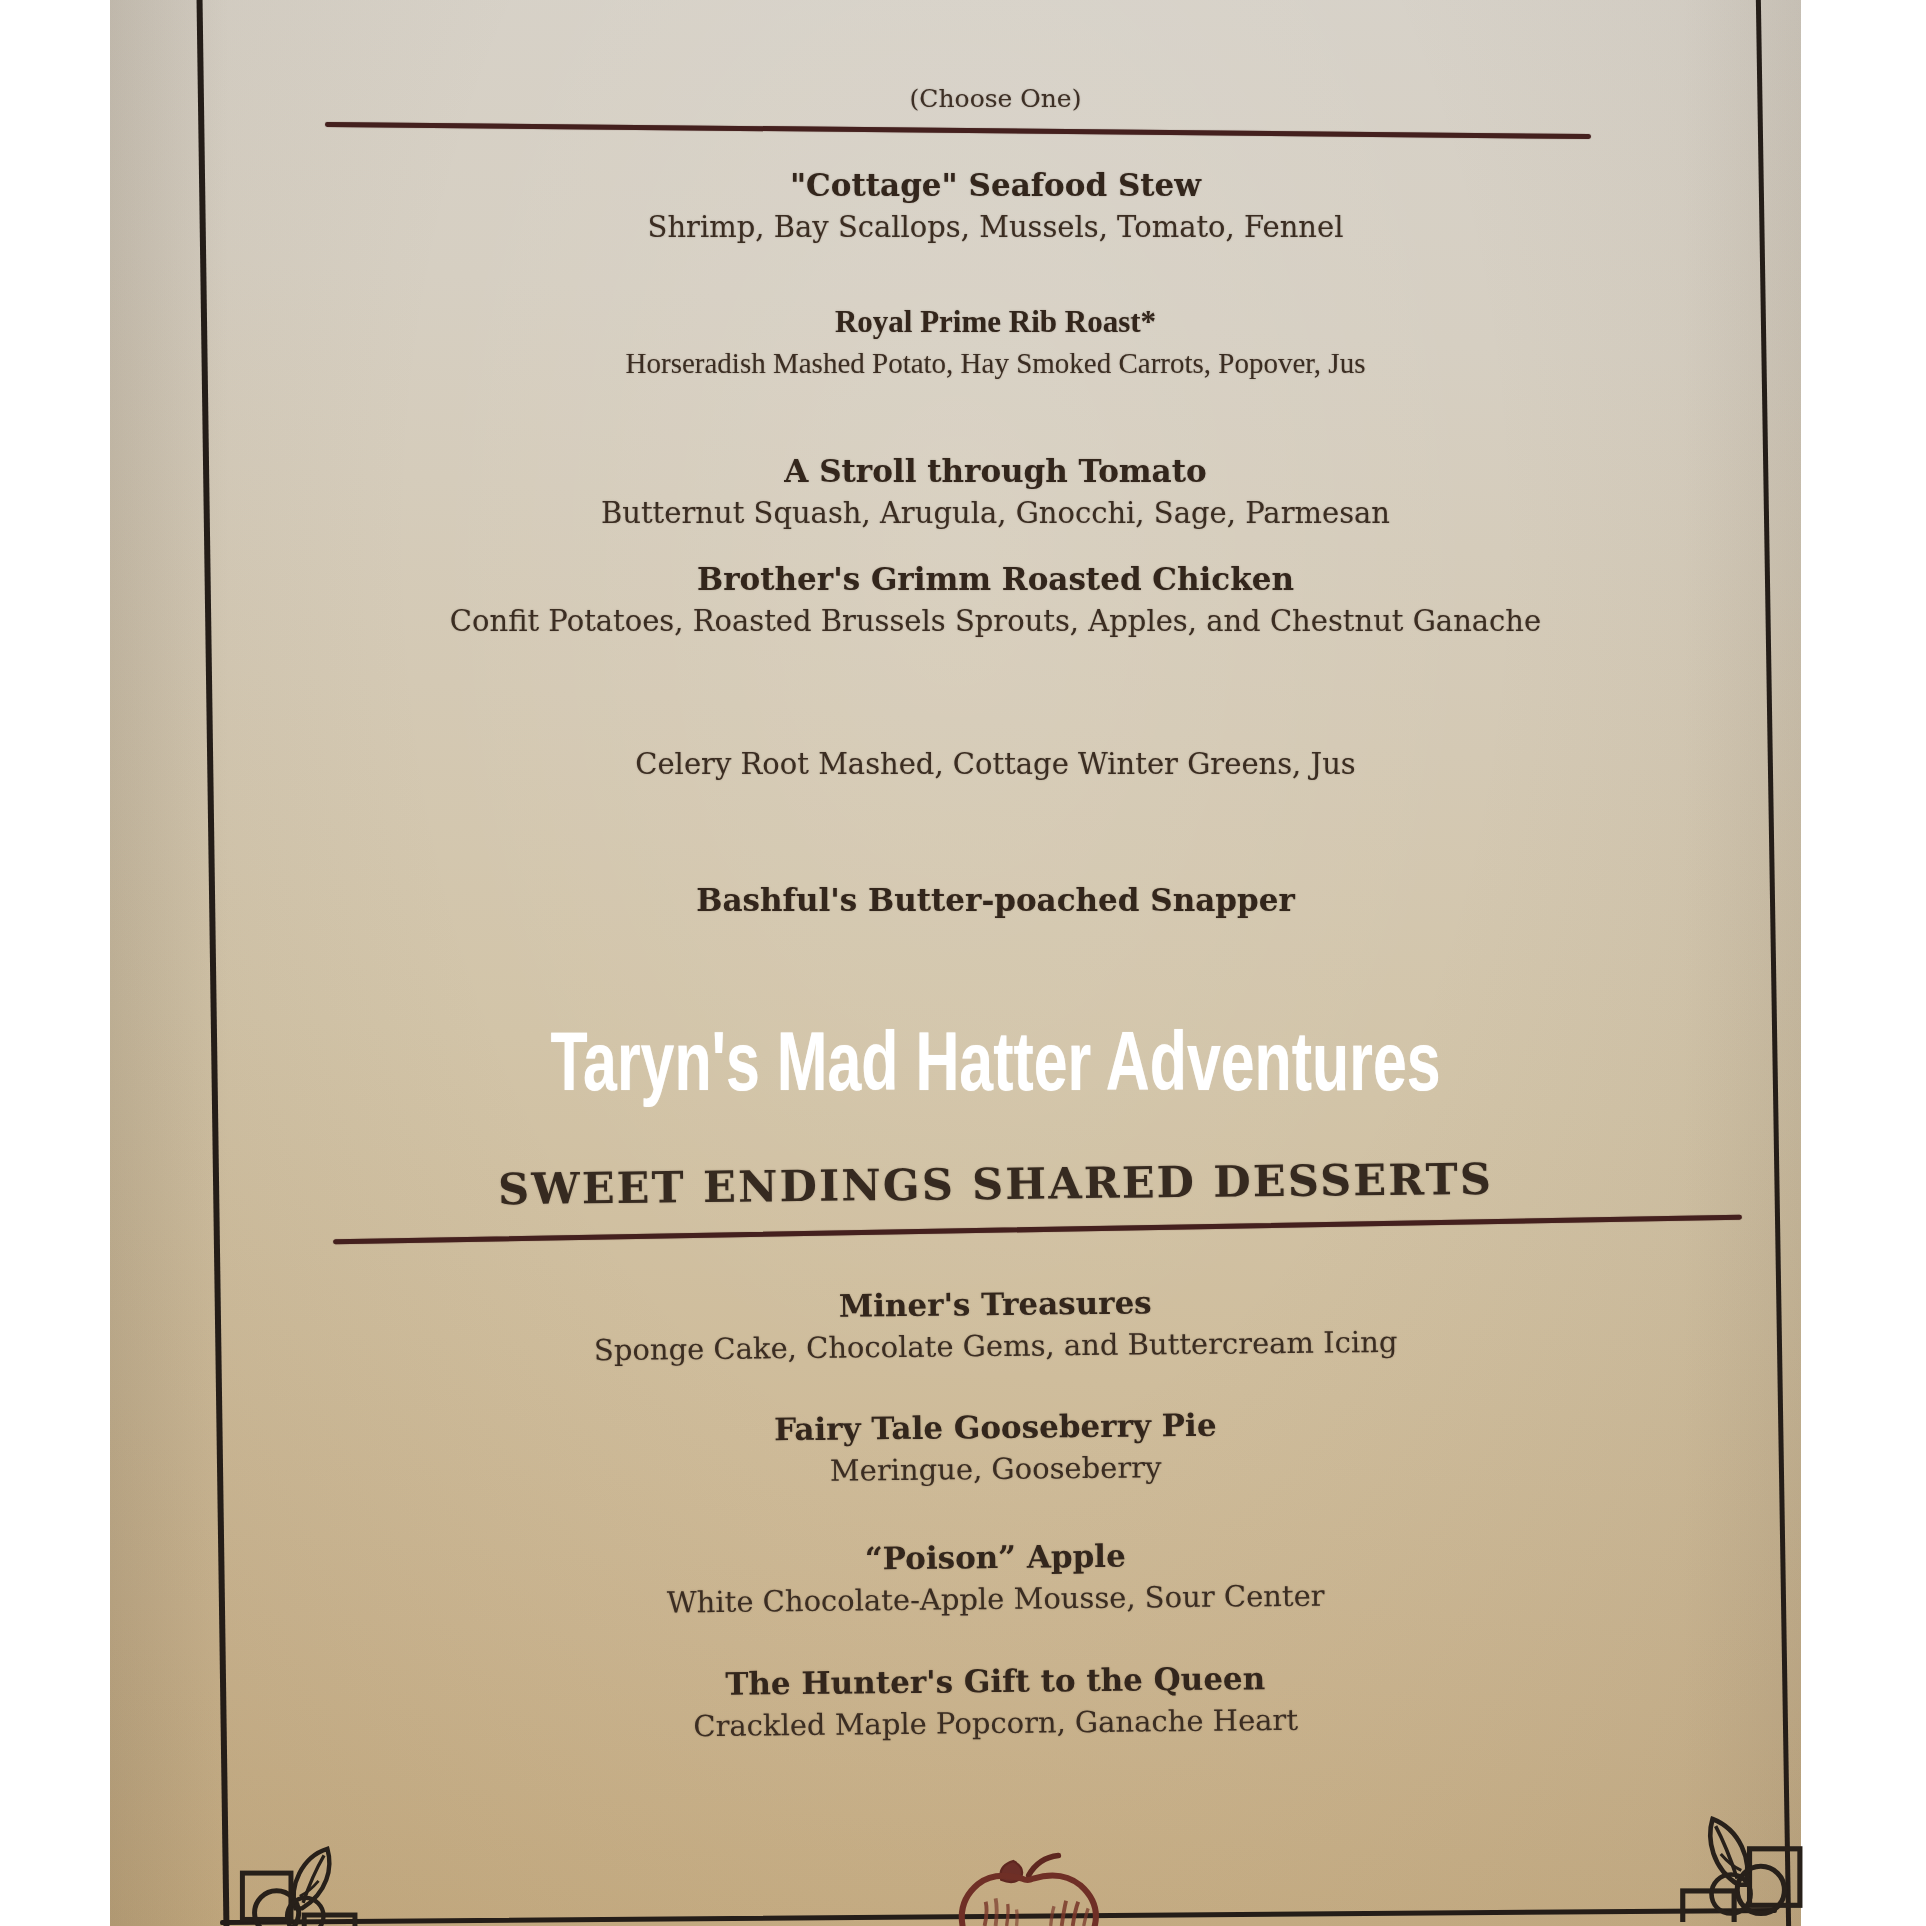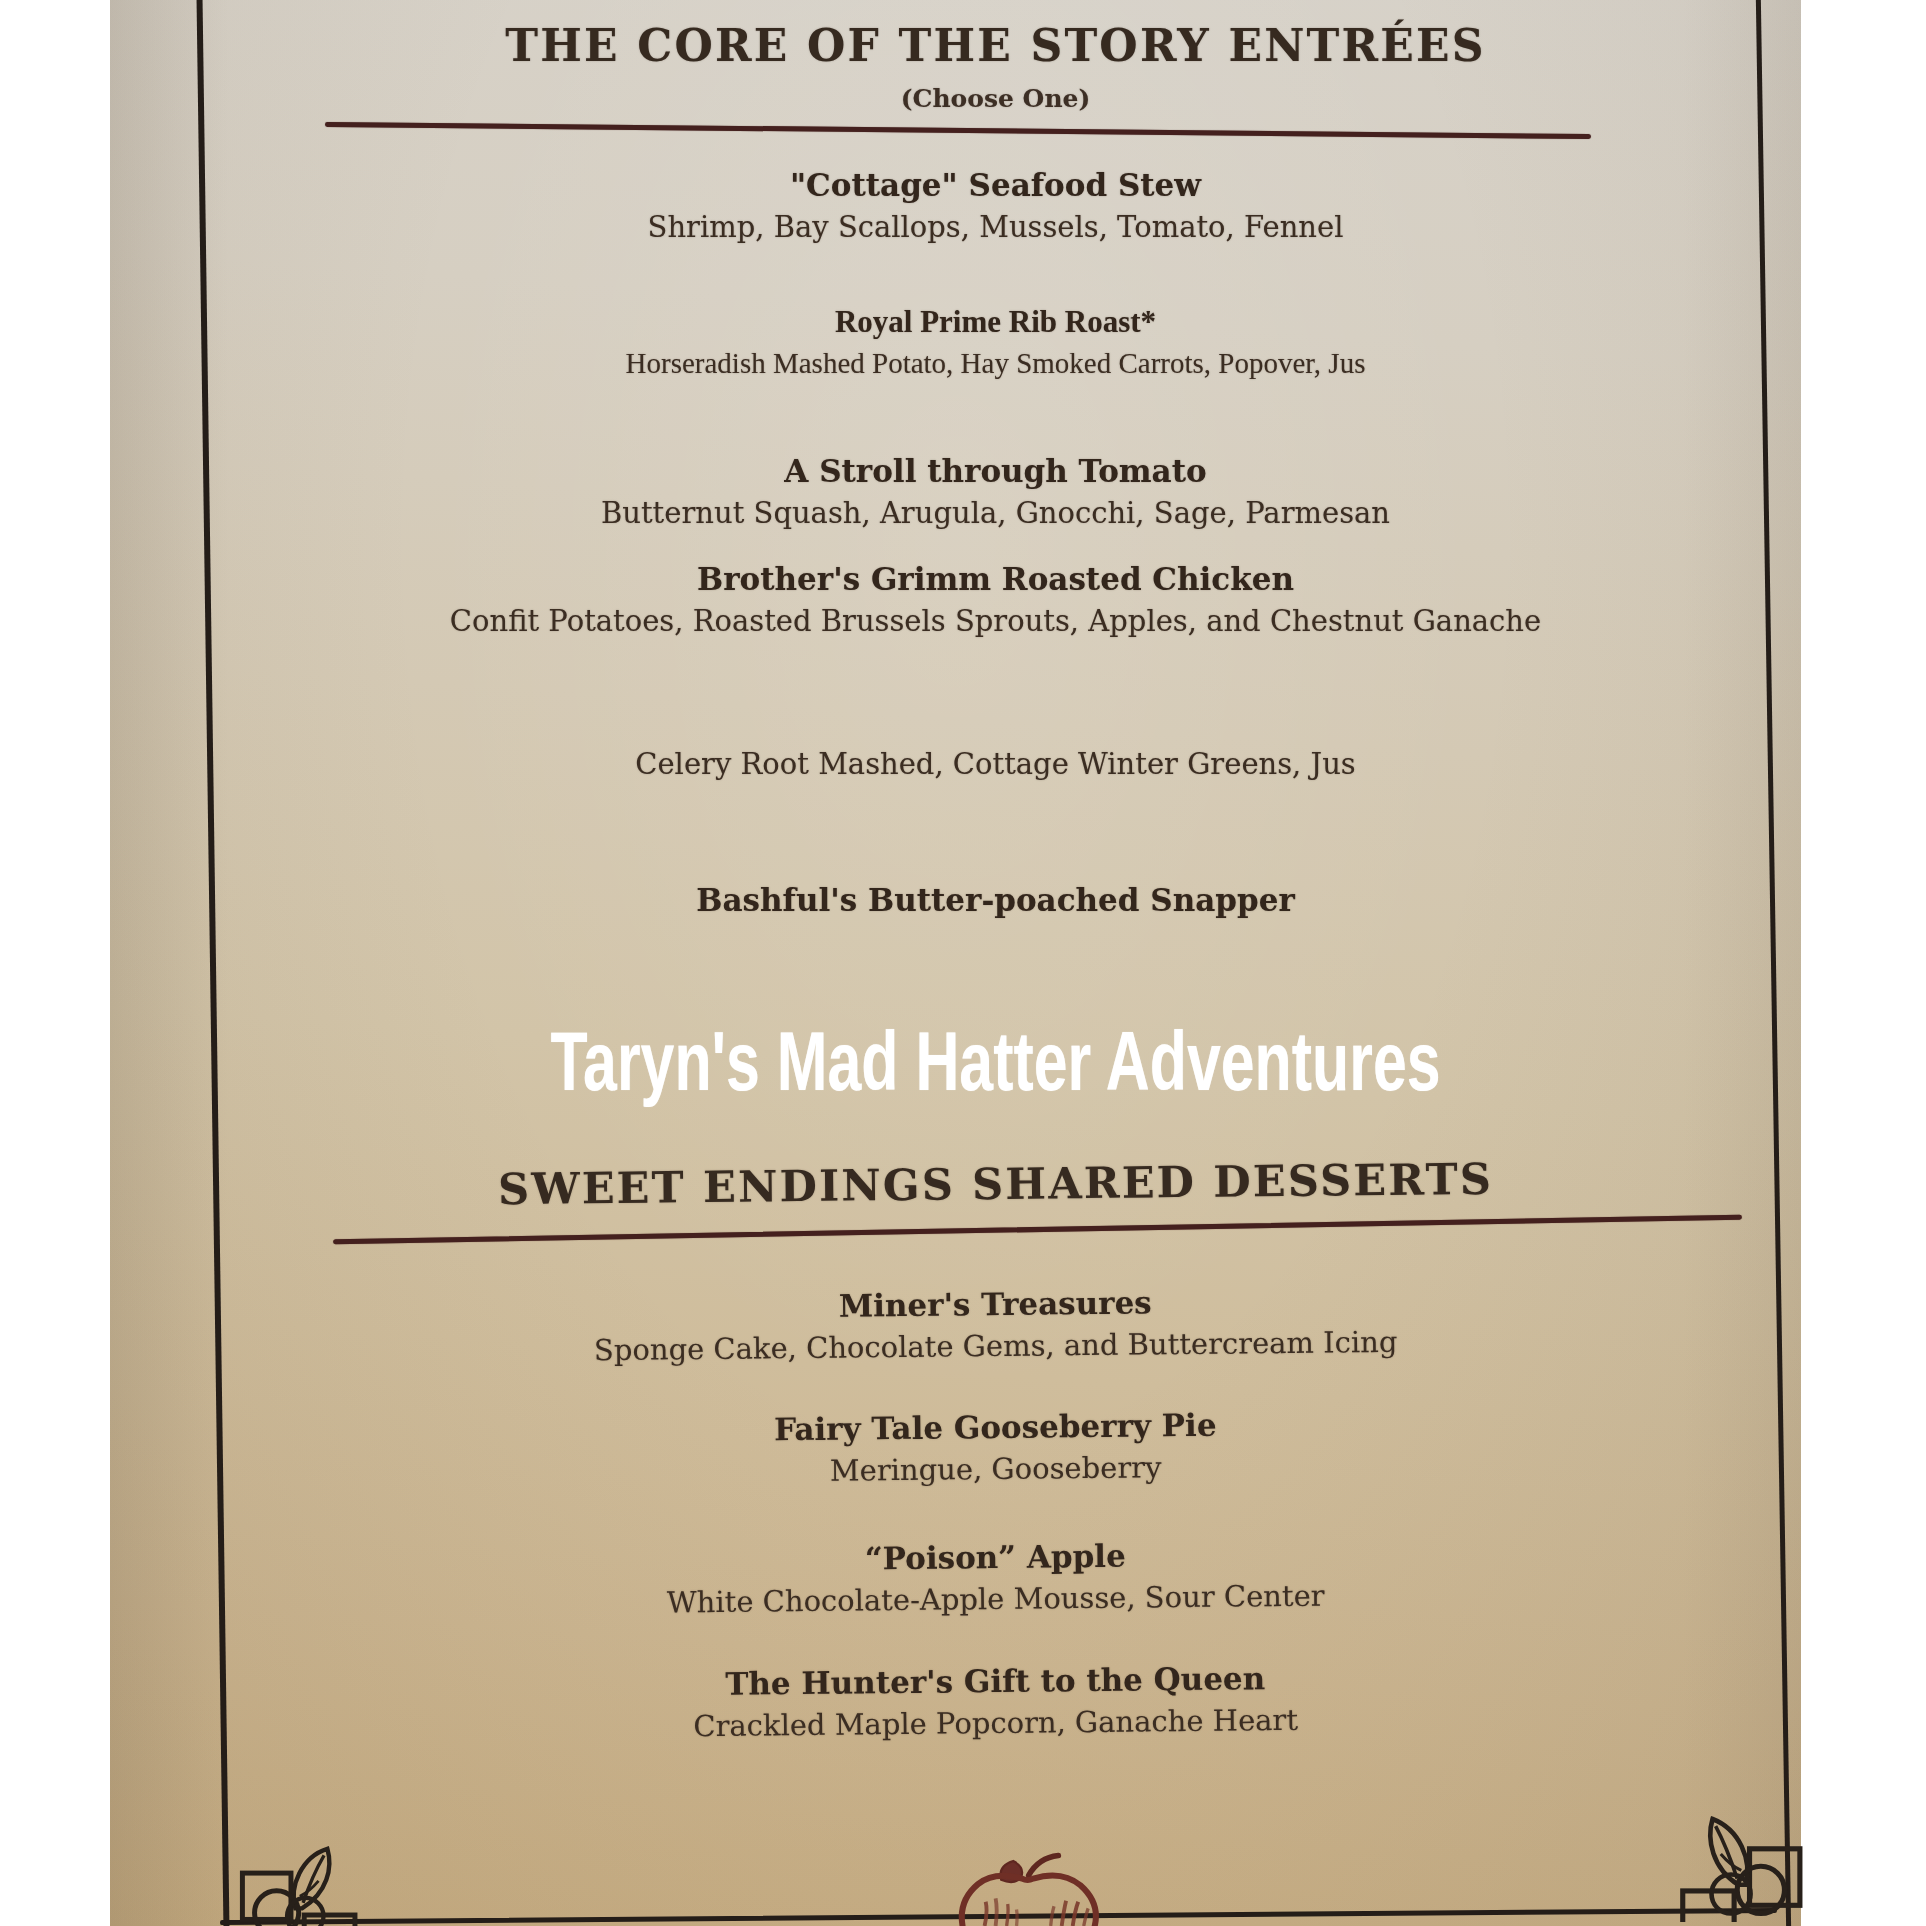--- a/index.html
+++ b/index.html
@@ -16,21 +16,21 @@
       linear-gradient(184deg, #d7d2c9 0%, #d6cfc2 18%, #d4c9b4 38%, #d2c4a8 55%, #cfbd9c 70%, #ccb691 84%, #c8ae83 100%);
   }
   .paper::after{
     content:"";position:absolute;inset:0;
     background:radial-gradient(ellipse at 50% 28%, rgba(255,255,255,0.10) 0%, rgba(255,255,255,0) 45%, rgba(90,70,45,0.10) 100%);
   }
   .frame-line{position:absolute;background:#241d18;}
   .frame-left{left:210px;top:-16.5px;width:5.5px;height:1959px;transform:rotate(-0.8deg);}
   .frame-right{left:1771px;top:-16.5px;width:5px;height:1959px;transform:rotate(-0.9deg);}
   .frame-bottom{left:220px;top:1914px;width:1557px;height:5px;transform:rotate(-0.45deg);border-radius:2.2px;}
-  .center-col{position:absolute;left:217px;width:1557px;text-align:center;color:#392b20;font-weight:bold;}
+  .center-col{position:absolute;left:217px;width:1557px;text-align:center;color:#392b20;}
   .soft{text-shadow:0 0 1.7px rgba(57,43,32,0.35);}
   .section-title{
     font-weight:bold;font-size:44px;letter-spacing:2.2px;color:#362a20;
   }
   .subtitle{font-size:25px;color:#3d2f25;}
   .rule{position:absolute;height:5px;background:#44201e;border-radius:2.8px;box-shadow:0 0 1.1px rgba(68,32,30,0.6);}
   .rule1{left:325px;top:128px;width:1266px;transform:rotate(0.55deg);}
   .rule2{left:333px;top:1227px;width:1409px;transform:rotate(-1.0deg);}
   .menu-item{position:absolute;left:217px;width:1557px;text-align:center;color:#392b20;}
   .item-name{font-weight:bold;font-size:31px;line-height:1.15;color:#33261c;}
@@ -50,21 +50,20 @@
 <body>
 
 <div class="stage">
 
   <div class="paper"></div>
 
   <div class="frame-line frame-left"></div>
   <div class="frame-line frame-right"></div>
   <div class="frame-line frame-bottom"></div>
 
-  <div class="center-col section-title soft" style="top:20px;">THE CORE OF THE STORY ENTRÉES</div>
   <div class="center-col subtitle soft" style="top:84px;">(Choose One)</div>
   <div class="rule rule1"></div>
 
   <div class="menu-item" style="top:168px;">
     <div class="item-name soft">"Cottage" Seafood Stew</div>
     <div class="item-desc soft">Shrimp, Bay Scallops, Mussels, Tomato, Fennel</div>
   </div>
   <div class="menu-item" style="top:304px;font-family:Liberation Serif, serif;">
     <div class="item-name soft">Royal Prime Rib Roast*</div>
     <div class="item-desc soft">Horseradish Mashed Potato, Hay Smoked Carrots, Popover, Jus</div>

